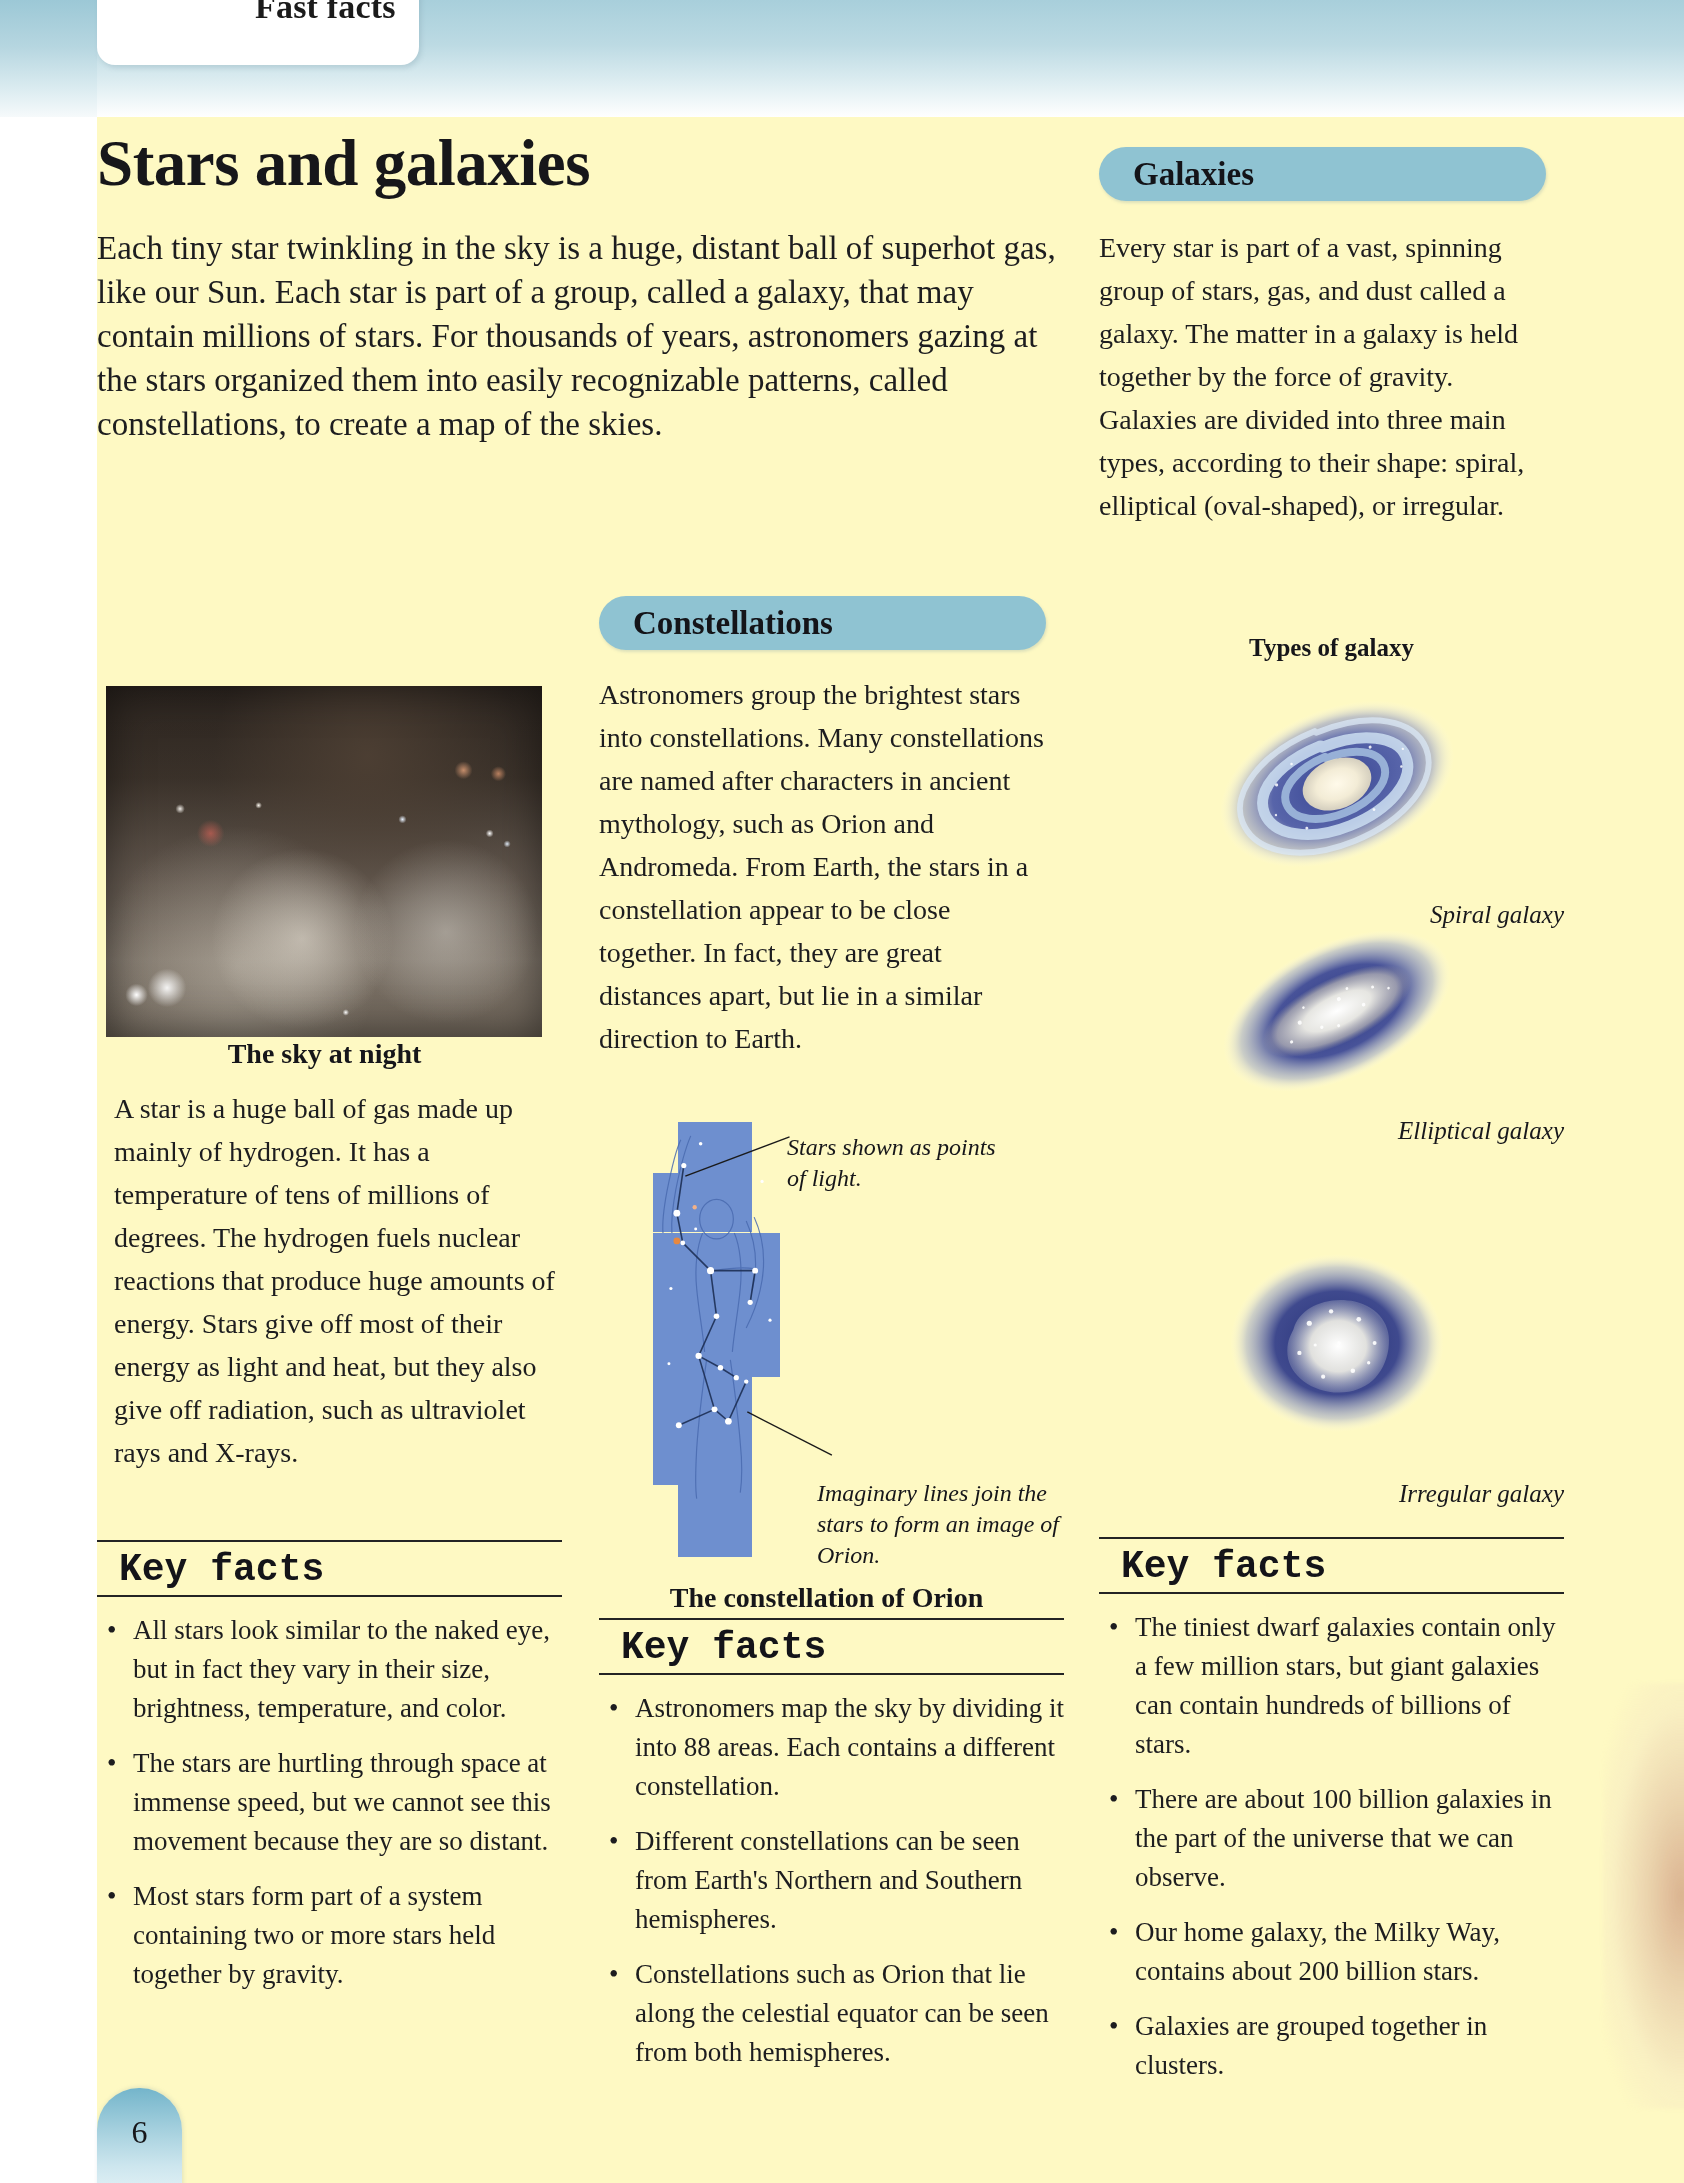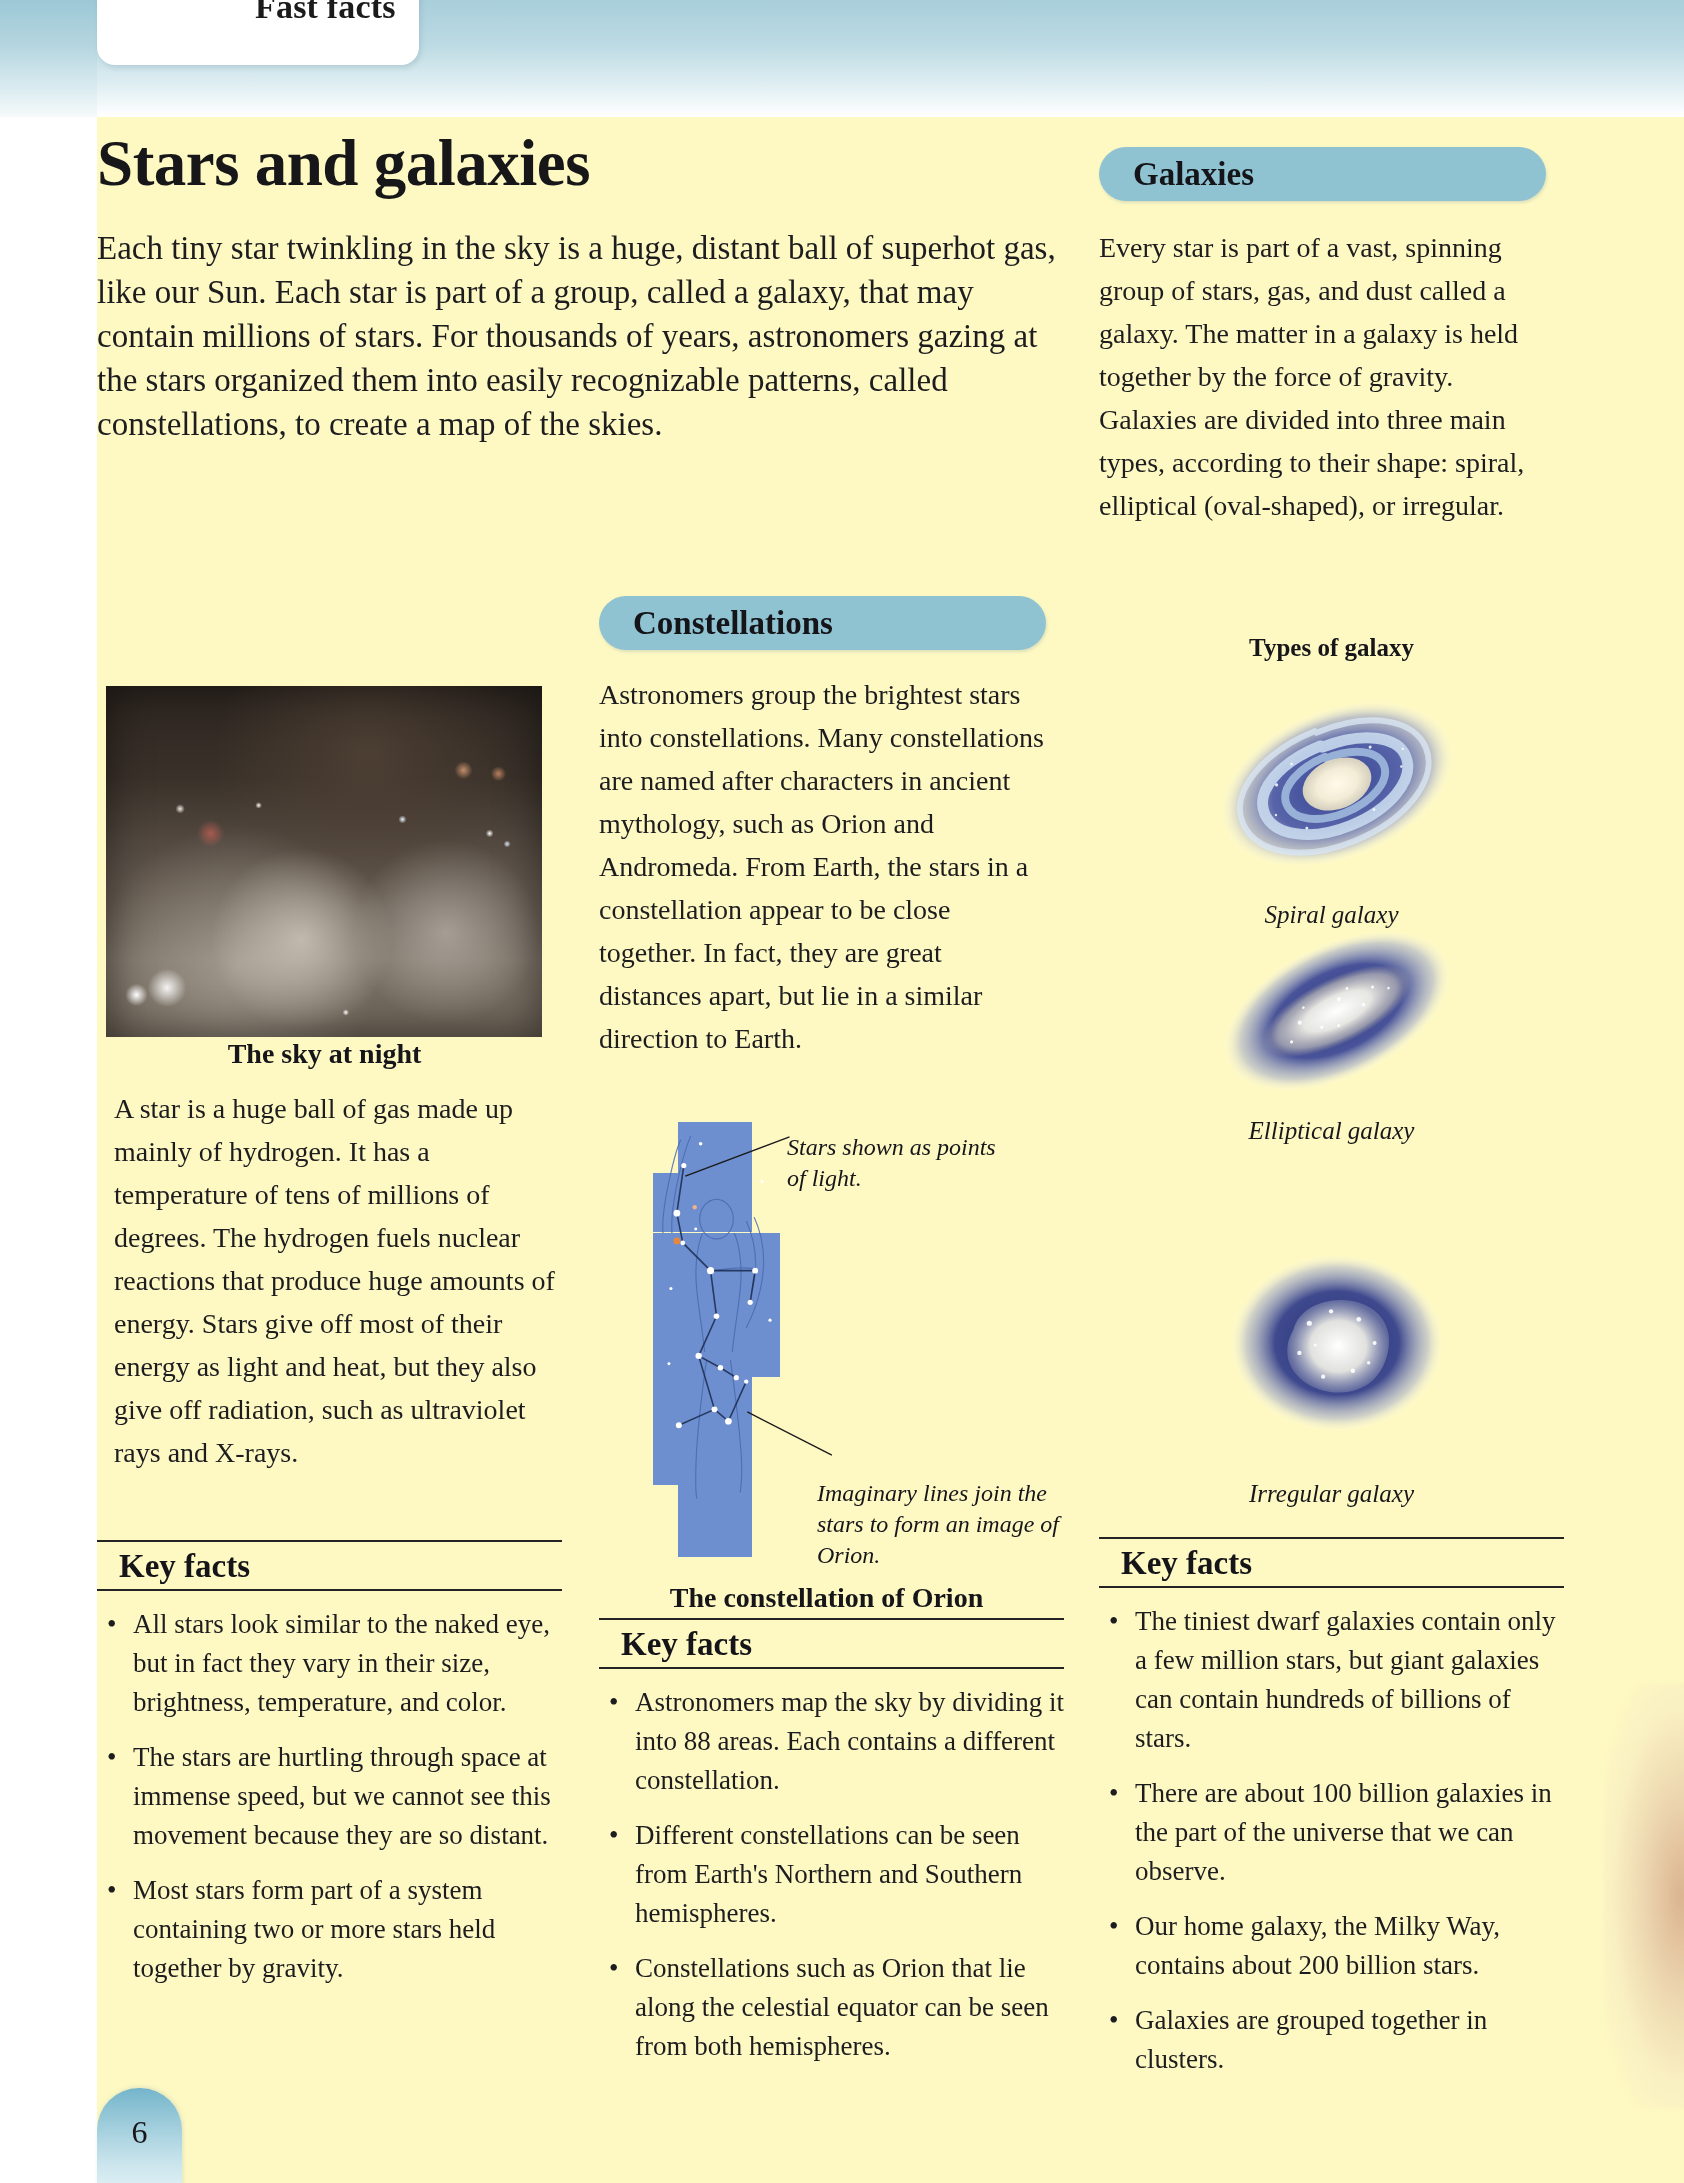--- a/index.html
+++ b/index.html
@@ -210,21 +210,21 @@
   }
   .gal-irregular {
     left: 1228px; top: 1252px;
     width: 218px; height: 183px;
   }
   .gal-caption {
     position: absolute;
     font-size: 25px;
     font-style: italic;
     color: #18181c;
-    text-align: center;
+    text-align: right;
     width: 465px;
     left: 1099px;
   }
   .cap-spiral { top: 901px; }
   .cap-ellipt { top: 1117px; }
   .cap-irreg  { top: 1480px; }
 
   .types-label {
     position: absolute;
     left: 1099px; top: 634px;
@@ -238,25 +238,26 @@
   
   .kf {
     position: absolute;
     width: 450px;
   }
   .kf-rule-top {
     border-top: 2px solid #242424;
     height: 0;
   }
   .kf-title {
-    font-size: 33px;
+    font-size: 38px;
     font-weight: bold;
     color: #141419;
     padding: 6px 0 4px 22px;
     border-bottom: 2px solid #242424;
+    font-family: Liberation Mono, monospace;
   }
   .kf-list {
     margin-top: 14px;
   }
   .kf-item {
     position: relative;
     padding-left: 36px;
     margin-bottom: 16px;
     font-size: 27px;
     line-height: 39px;

